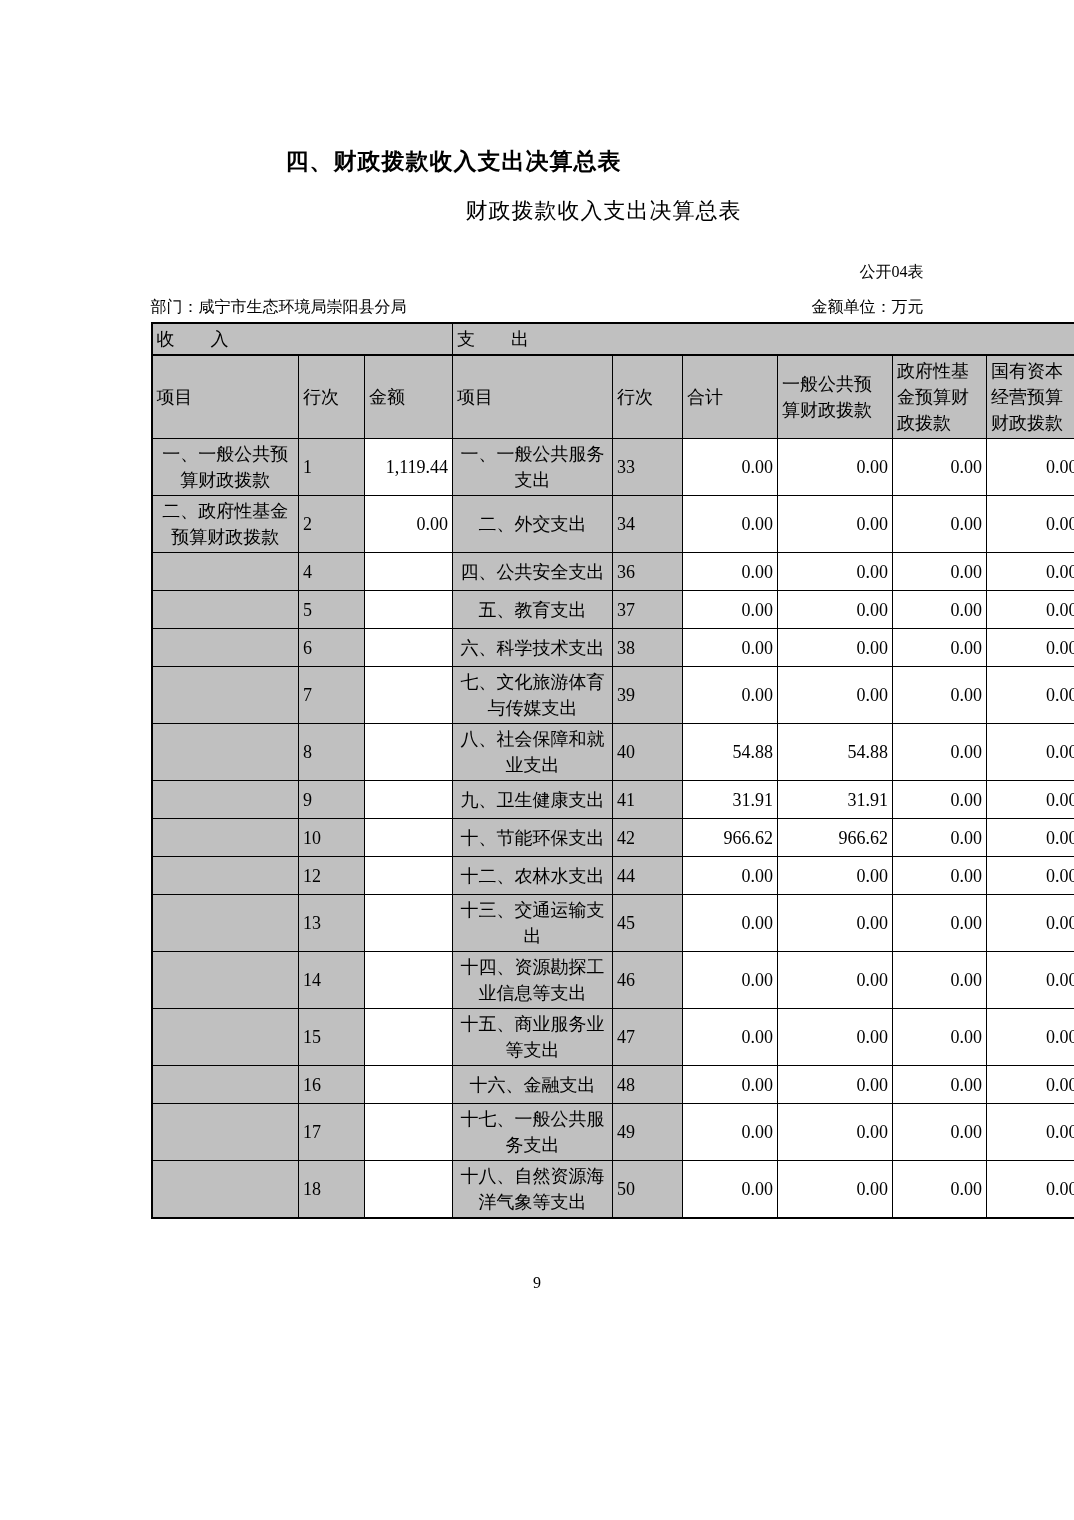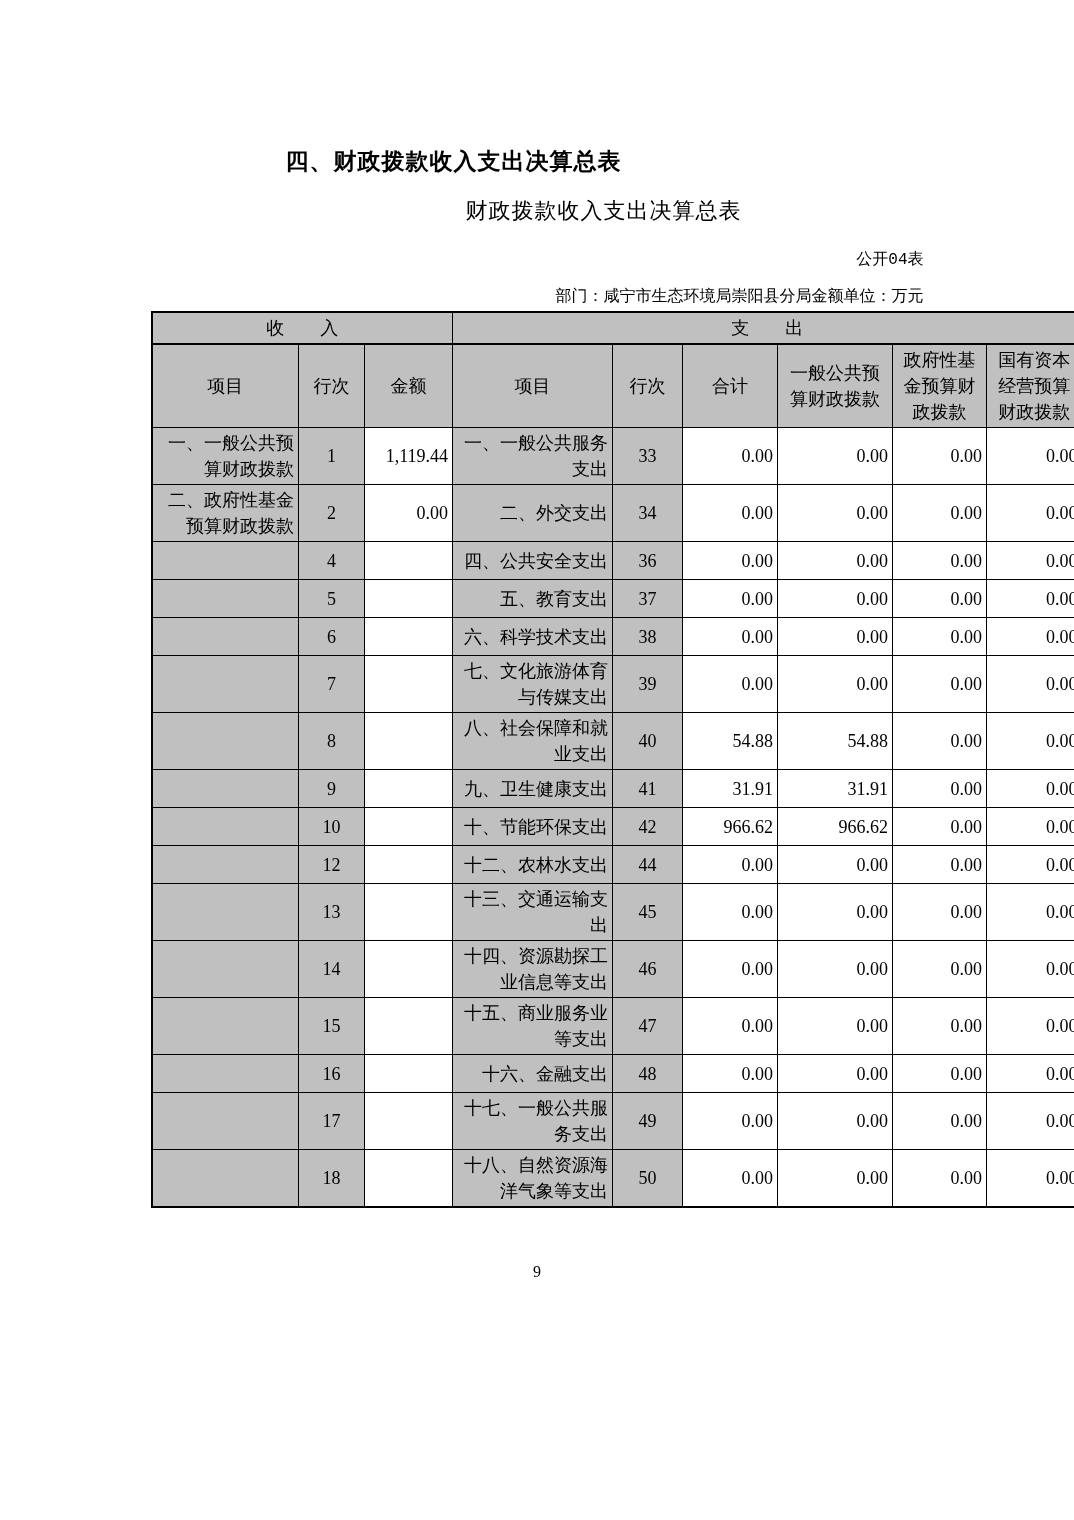--- a/index.html
+++ b/index.html
@@ -11,43 +11,43 @@
   .sheet { width: 773px; margin: 0 auto; }
   .doc-heading {
     font-family: "Liberation Sans", "DejaVu Sans", sans-serif;
     font-size: 23px; font-weight: 700; line-height: 30px;
     margin: 146px 0 0 135px; letter-spacing: 1px;
   }
   .doc-subtitle {
     font-size: 22px; font-weight: 400; line-height: 30px;
     margin: 20px 0 0 315px; letter-spacing: 1px;
   }
-  .form-code { text-align: right; font-size: 16px; line-height: 21px; margin-top: 24px; font-family: Liberation Mono, monospace; }
+  .form-code { text-align: right; font-size: 16px; line-height: 21px; margin-top: 35px; }
   .meta-row {
-    display: flex; justify-content: flex-end;
+    display: flex; justify-content: space-between;
     font-size: 16px; line-height: 21px; margin: 14px 0 5px 0;
   }
   table.fiscal {
     table-layout: fixed; width: 931px;
     border-collapse: collapse; border: 2px solid #000;
     font-size: 18px; line-height: 26px;
   }
   table.fiscal td {
     border: 1px solid #000; padding: 2px 4px;
     vertical-align: middle; overflow: hidden;
     word-break: break-all;
   }
   tr.sec-row { height: 32px; }
   tr.sec-row td { border-bottom-width: 2px; }
   tr.head-row { height: 82px; }
   tr.index-row { height: 34px; }
   tr.data-row { height: 38px; }
   .g { background: #c0c0c0; }
-  .c { text-align: center; }
-  td.item { text-align: right; padding-left: 6px; }
+  .c { }
+  td.item { text-align: center; padding-left: 6px; }
   td.num { text-align: right; padding-right: 13px; }
   .page-number { text-align: center; font-size: 16px; margin-top: 55px; }
 </style>
 </head>
 <body>
 
 <div class="sheet">
 
   <div class="doc-heading">四、财政拨款收入支出决算总表</div>
   <div class="doc-subtitle">财政拨款收入支出决算总表</div>

